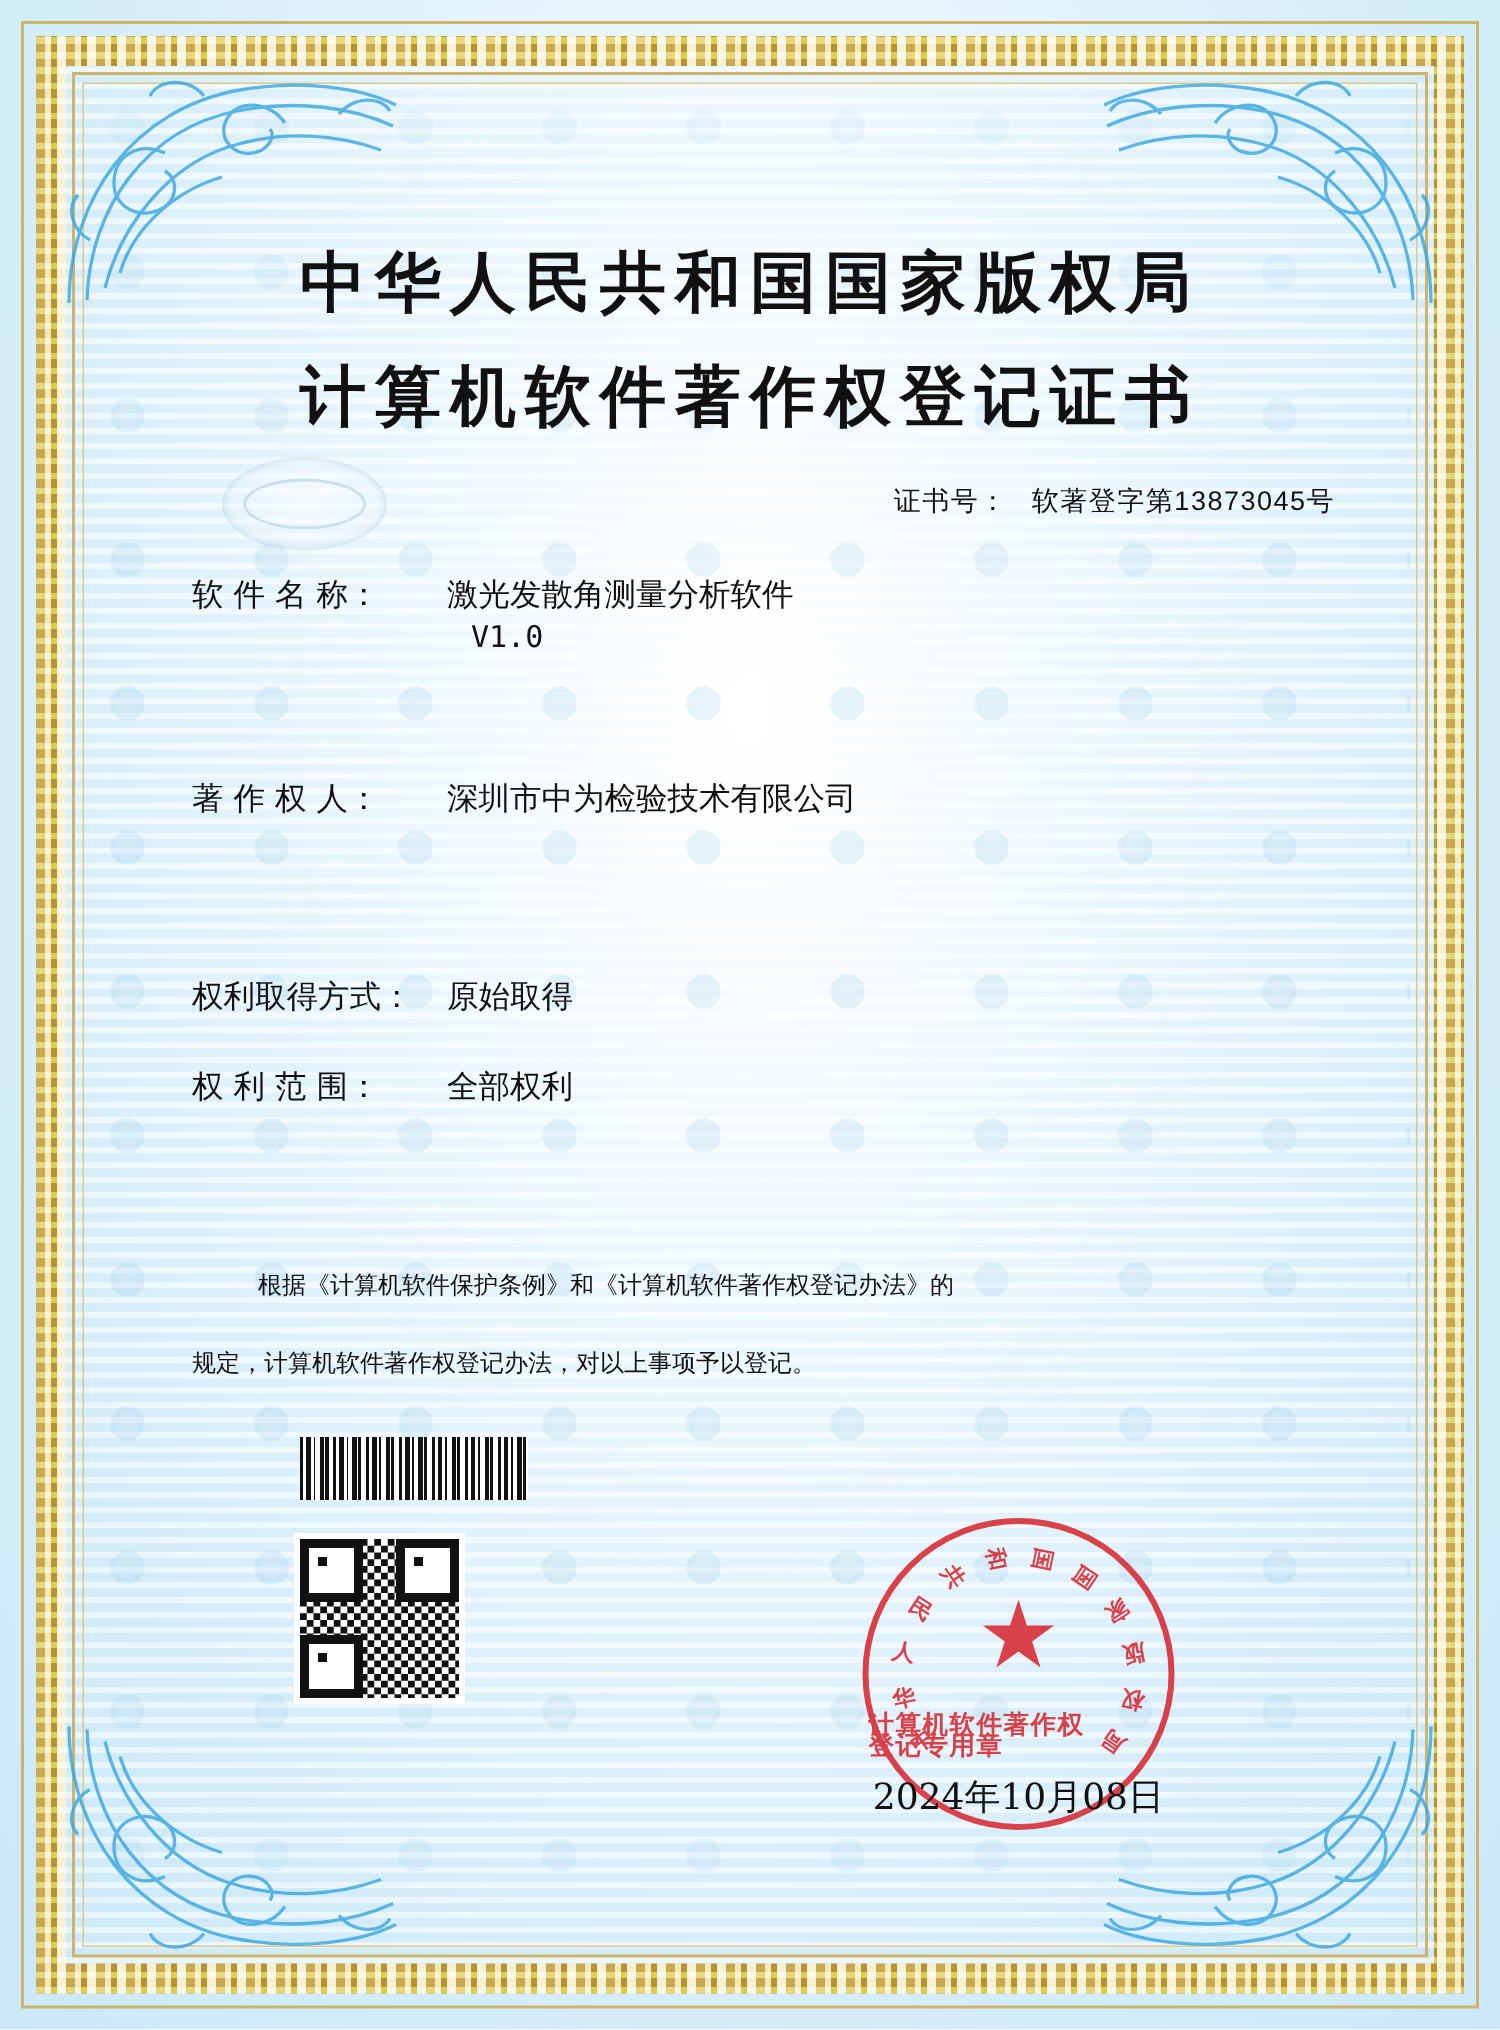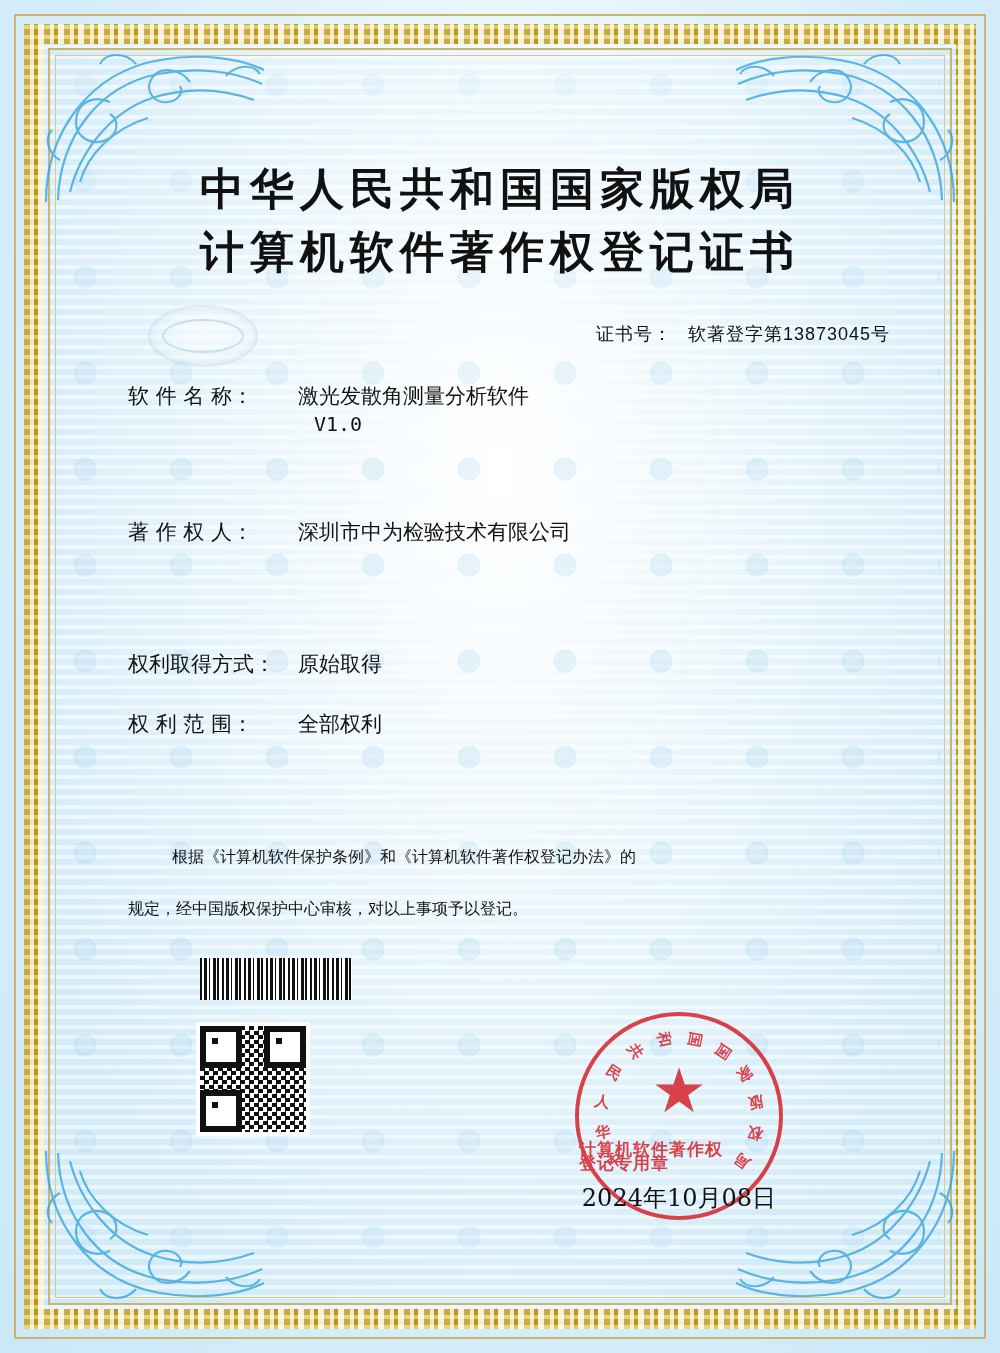--- a/index.html
+++ b/index.html
@@ -71,21 +71,21 @@
   .content{position:absolute;left:0;top:0;width:1000px;height:1353px;}
 
   .title-block{position:absolute;left:0;right:0;top:160px;text-align:center;}
   .title1,.title2{
     font-family:"DejaVu Serif","Liberation Serif",serif;
     font-weight:700;
     color:#111;
     letter-spacing:6px;
   }
   .title1{font-size:44px;line-height:58px;}
-  .title2{font-size:44px;line-height:58px;margin-top:5px;}
+  .title2{font-size:44px;line-height:58px;margin-top:18px;font-family:Liberation Serif, serif;}
 
   .embossed-seal{
     position:absolute;left:148px;top:305px;width:110px;height:62px;
     border-radius:50%;
     background:radial-gradient(ellipse at 50% 45%, rgba(255,255,255,.75), rgba(205,228,243,.25));
     box-shadow:inset 0 0 6px rgba(150,185,210,.7);
     opacity:.75;
   }
   .embossed-seal:after{
     content:"";position:absolute;left:14px;top:14px;right:14px;bottom:14px;
@@ -273,21 +273,21 @@
       <span class="lbl">权 利 范 围：</span><span class="val">全部权利</span>
     </div>
 
     <div class="field f-way">
       <span class="lbl">权利取得方式：</span><span class="val">原始取得</span>
     </div>
 
 
     <div class="para">
       <span class="indent"></span><span>根据《计算机软件保护条例》和《计算机软件著作权登记办法》的</span><br>
-      <span>规定，经中国版权保护中心审核，对以上事项予以登记。</span>
+      <span>规定，计算机软件著作权登记办法，对以上事项予以登记。</span>
     </div>
 
     <div class="barcode"></div>
 
     <div class="qr">
       <span class="eye e1"></span>
       <span class="eye e2"></span>
       <span class="eye e3"></span>
     </div>
 

